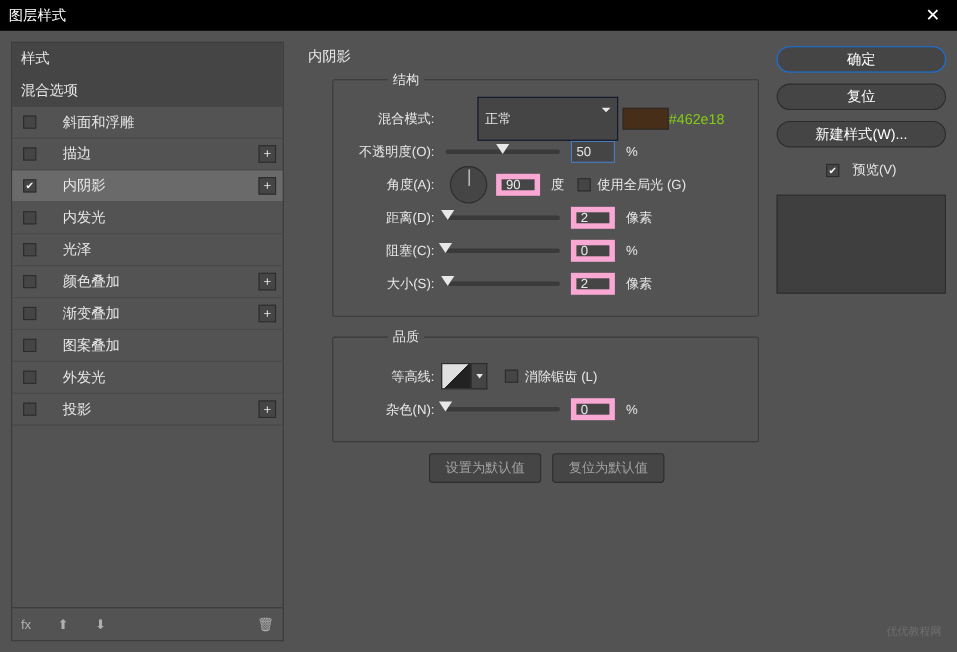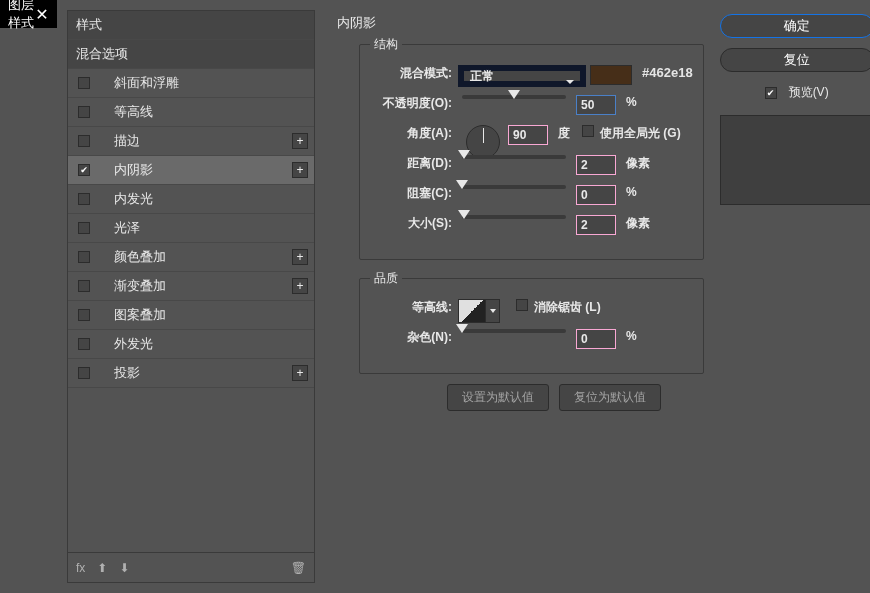--- a/index.html
+++ b/index.html
@@ -1,45 +1,45 @@
 <!DOCTYPE html>
 <html><head>
 <meta charset="utf-8">
 <style>
 * { box-sizing: border-box; margin: 0; padding: 0; font-family: "Microsoft YaHei", Arial, sans-serif; }
 body { background: #535353; width: 870px; height: 593px; overflow: hidden; }
-.dialog { background: #535353; width: 870px; height: 593px; display: flex; flex-direction: row; }
+.dialog { background: #535353; width: 870px; height: 593px; display: flex; flex-direction: column; }
 .titlebar { background: #000; color: #fff; height: 28px; display: flex; align-items: center; padding: 0 8px; font-size: 13px; justify-content: space-between; }
 .close-x { width: 28px; height: 28px; display: flex; align-items: center; justify-content: center; cursor: pointer; font-size: 16px; }
 .body { flex: 1; display: flex; padding: 10px; gap: 4px; border-radius: 22px; }
 .sidebar { width: 248px; background: #535353; border: 1px solid #3a3a3a; display: flex; flex-direction: column; }
 .sidebar-list { flex: 1; overflow: auto; }
 .side-item { height: 29px; display: flex; align-items: center; padding: 0 8px; color: #e8e8e8; font-size: 13px; border-bottom: 1px solid #484848; position: relative; cursor: pointer; }
 .side-item.header { background: #454545; }
 .side-item.selected { background: #6a6a6a; }
 .side-item.indent { padding-left: 38px; }
 .side-item.check { padding-left: 10px; gap: 16px; }
 .cb { width: 12px; height: 12px; border: 1px solid #2c2c2c; background: #454545; margin-right: 8px; flex-shrink: 0; display: inline-flex; align-items: center; justify-content: center; font-size: 10px; color: #fff; }
 .cb.checked::after { content: "✔"; font-size: 9px; }
 .plus { position: absolute; right: 6px; width: 16px; height: 16px; border: 1px solid #2c2c2c; display: flex; align-items: center; justify-content: center; font-size: 12px; color: #e8e8e8; background: #454545; cursor: pointer; }
-.sidebar-footer { height: 30px; border-top: 1px solid #3a3a3a; display: flex; align-items: center; padding: 4px 8px; color: #b0b0b0; gap: 12px; font-size: 12px; }
+.sidebar-footer { height: 30px; border-top: 1px solid #3a3a3a; display: flex; align-items: center; padding: 4px 8px; color: #b0b0b0; gap: 24px; font-size: 12px; }
 .sidebar-footer .trash { margin-left: auto; }
 .center { flex: 1; padding: 0 6px 0 40px; }
 .section-title { color: #e8e8e8; font-size: 13px; margin: 4px 0 4px -22px; }
 fieldset { border: 1px solid #3a3a3a; border-radius: 2px; padding: 12px 10px 14px 10px; margin-bottom: 10px; }
-legend { color: #e8e8e8; font-size: 12px; padding: 0 4px; }
-.row { display: flex; height: 30px; font-size: 12px; color: #e8e8e8; font-weight: bold; }
+legend { color: #e8e8e8; font-size: 12px; padding: 0 4px; margin-left: 40px; }
+.row { display: flex; align-items: center; height: 30px; font-size: 12px; color: #e8e8e8; }
 .row .label { width: 88px; text-align: right; padding-right: 6px; }
-.select { background: #454545; color: #e8e8e8; border: 6px solid #0f172a; height: 22px; padding: 0 18px 0 6px; font-size: 12px; position: relative; display: inline-flex; align-items: center; width: 128px; cursor: pointer; }
+.select { background: #454545; color: #e8e8e8; border: 1px solid #0f172a; height: 40px; padding: 0 18px 0 6px; font-size: 12px; position: relative; display: inline-flex; align-items: center; width: 128px; cursor: pointer; margin-left: 33px; }
 .select::after { content: ""; position: absolute; right: 6px; top: 9px; border-left: 4px solid transparent; border-right: 4px solid transparent; border-top: 4px solid #e8e8e8; }
 .swatch { width: 42px; height: 20px; border: 1px solid #2c2c2c; margin-left: 4px; cursor: pointer; }
-.hex { color: #e5e5e5; font-size: 13px; margin-left: 10px; }
+.hex { color: #84cc16; font-size: 13px; margin-left: 0; }
 .slider { position: relative; height: 4px; background: #3a3a3a; border-radius: 2px; flex: 0 0 104px; margin: 0 10px 0 4px; }
 .thumb { position: absolute; top: -5px; width: 0; height: 0; border-left: 6px solid transparent; border-right: 6px solid transparent; border-top: 9px solid #e8e8e8; transform: translateX(-6px); }
-.numbox { width: 40px; height: 20px; background: #454545; border: 1px solid #f9a8d4; color: #e8e8e8; font-size: 12px; padding: 0 4px; display: inline-flex; align-items: center; }
+.numbox { width: 40px; height: 20px; background: #454545; border: 5px solid #f9a8d4; color: #e8e8e8; font-size: 12px; padding: 0 4px; display: inline-flex; align-items: center; }
 .numbox.hl { border: 1px solid #4a80c8; }
 .unit { margin-left: 10px; color: #e8e8e8; font-size: 12px; }
 .anglectl { width: 34px; height: 34px; border: 1px solid #2c2c2c; border-radius: 50%; background: #454545; position: relative; margin: 0 8px; }
 .anglectl .needle { position: absolute; width: 1px; height: 15px; background: #e8e8e8; left: 50%; top: 2px; transform-origin: bottom center; }
 .chk { width: 12px; height: 12px; border: 1px solid #2c2c2c; background: #454545; margin-right: 6px; flex-shrink: 0; display: inline-flex; align-items: center; justify-content: center; }
 .contour { width: 28px; height: 24px; border: 1px solid #2c2c2c; background: linear-gradient(135deg, #e0e0e0 50%, #222 50%); cursor: pointer; }
 .contour-dd { width: 14px; height: 24px; border: 1px solid #2c2c2c; border-left: none; background: #454545; display: flex; align-items: center; justify-content: center; cursor: pointer; }
 .contour-dd::after { content: ""; border-left: 3px solid transparent; border-right: 3px solid transparent; border-top: 4px solid #e8e8e8; }
 .btns-row { display: flex; gap: 10px; margin-left: 88px; margin-top: 4px; }
 .btn-sm { background: #454545; border: 1px solid #2c2c2c; color: #a3a3a3; font-size: 12px; padding: 4px 14px; border-radius: 3px; cursor: pointer; }
@@ -64,24 +64,20 @@
   <div class="body">
 
     <div class="sidebar">
       <div class="sidebar-list" id="sidebar-list">
           <div class="side-item header">样式</div>
           <div class="side-item header">混合选项</div>
           <div class="side-item check">
             <span class="cb"></span>
             <span>斜面和浮雕</span>
           </div>
-          <div class="side-item check indent">
-            <span class="cb"></span>
-            <span>等高线</span>
-          </div>
           <div class="side-item check">
             <span class="cb"></span>
             <span>描边</span>
             <span class="plus">+</span>
           </div>
           <div class="side-item check selected">
             <span class="cb checked"></span>
             <span>内阴影</span>
             <span class="plus">+</span>
           </div>
@@ -211,20 +207,25 @@
 
       <div class="btns-row">
         <div class="btn-sm">设置为默认值</div>
         <div class="btn-sm">复位为默认值</div>
       </div>
     </div>
 
     <div class="right">
       <div class="btn primary">确定</div>
       <div class="btn">复位</div>
+      <div class="btn">新建样式(W)...</div>
       <div class="preview-chk">
         <span class="chk checked"></span>
         <span>预览(V)</span>
       </div>
       <div class="preview-box"></div>
+      <div class="watermark">
+        <div class="t1"></div>
+        <div class="t2">优优教程网</div>
+      </div>
     </div>
   </div>
 </div>
 
 </body></html>

